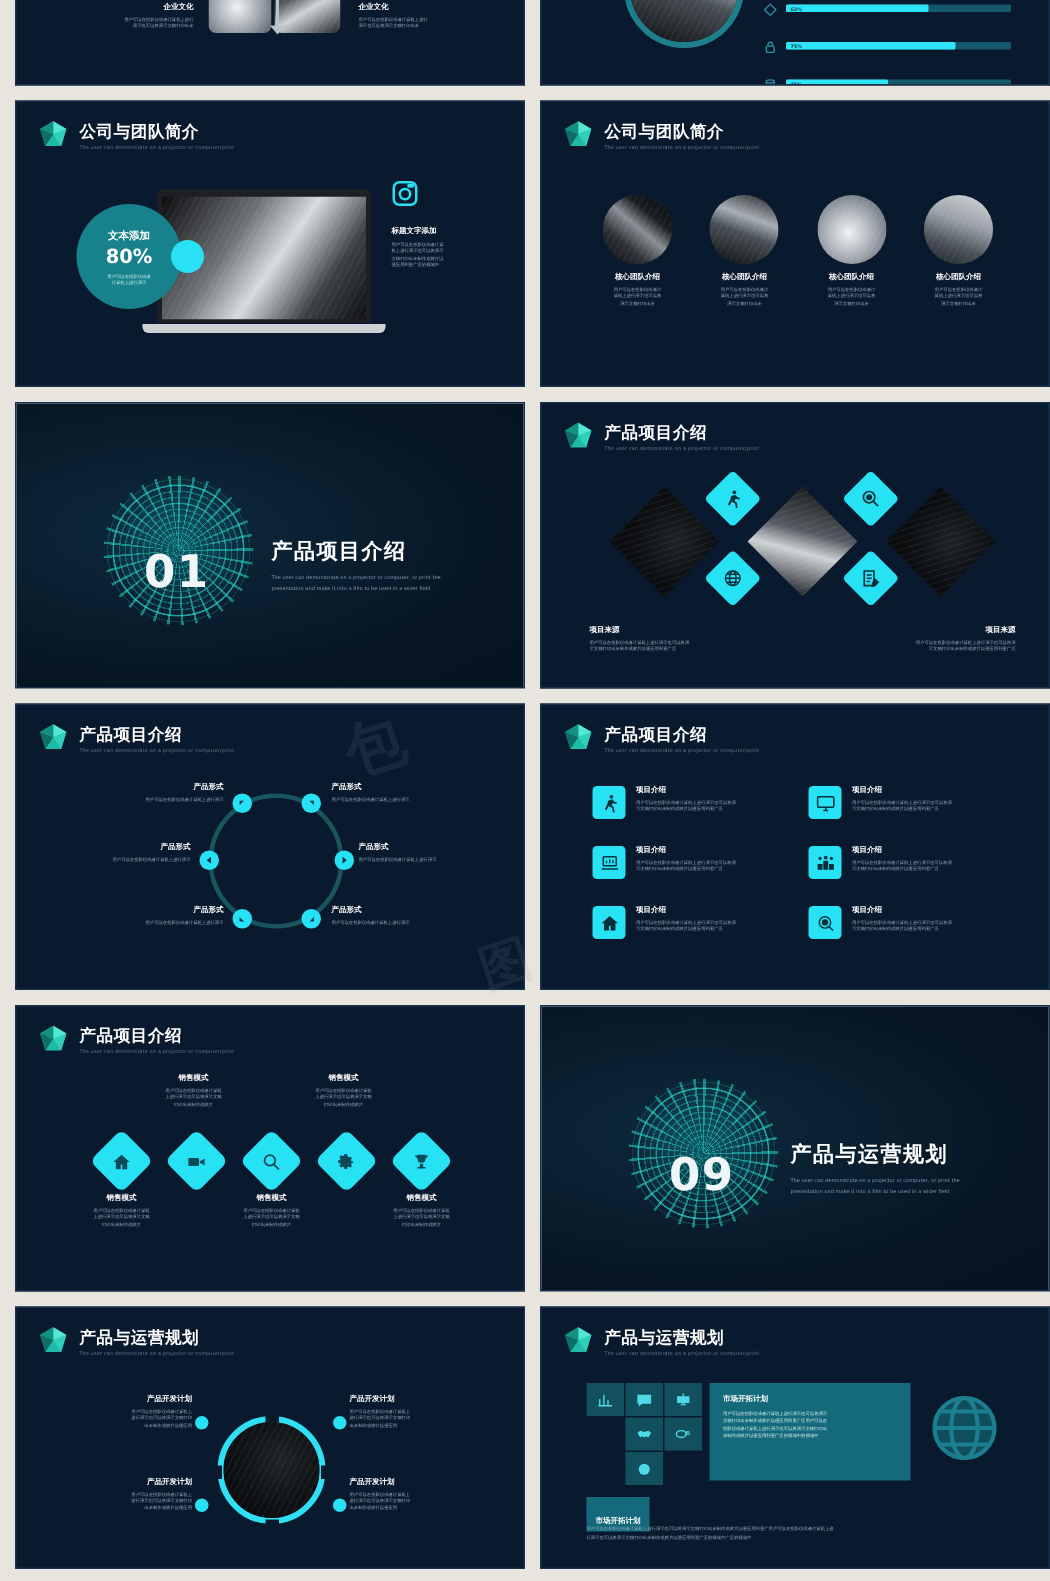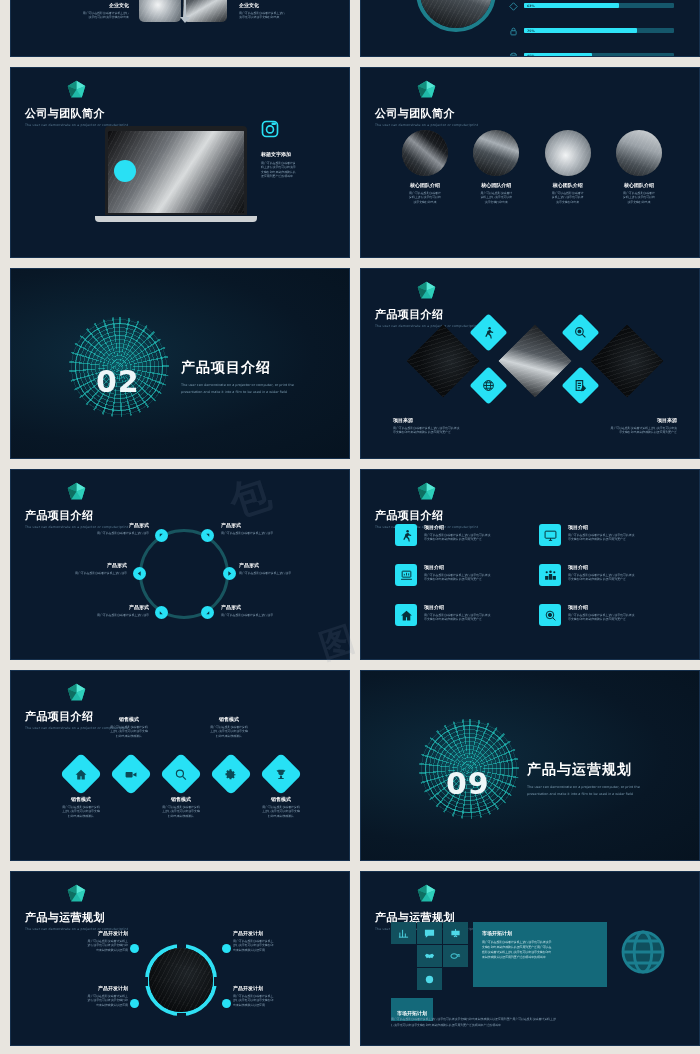--- a/index.html
+++ b/index.html
@@ -16,21 +16,21 @@
     border:1px solid #16304d;
     overflow:hidden;
     margin-bottom:10px;
   }
   .slide.sect{background:radial-gradient(ellipse at 30% 45%, #0d2a3c 0%, #081726 60%, #061320 100%);}
 
   
   .row-top .slide{height:57px;border-top:none;}
 
   
-  .shead{position:absolute;left:14px;top:11px;display:flex;align-items:center;gap:7px;flex-direction:column;}
+  .shead{position:absolute;left:14px;top:11px;display:flex;align-items:flex-end;gap:7px;}
   .gem{width:21px;height:21px;flex:0 0 21px;position:relative;}
   .gem svg{display:block;}
   .shead-txt{padding-top:1px;}
   .shead-title{
     font-size:11px;font-weight:bold;color:#ffffff;letter-spacing:.4px;
     line-height:12px;white-space:nowrap;
   }
   .shead-sub{
     font-size:3.2px;color:#5d7e96;letter-spacing:.15px;margin-top:2.5px;
     line-height:4px;white-space:nowrap;transform-origin:left top;
@@ -208,20 +208,26 @@
       <div style="position:absolute;left:94px;top:58px;width:142px;">
         <div class="lap-body">
           <div style="height:1.5px;"></div>
           <div style="height:82px;overflow:hidden;position:relative;">
             <div class="ph p1"></div>
           </div>
         </div>
       </div>
       <div class="lap-base" style="position:absolute;left:84px;top:148px;width:162px;"></div>
 
+      <div style="position:absolute;left:40px;top:68px;width:70px;height:70px;border-radius:50%;background:#17828c;display:flex;flex-direction:column;align-items:center;justify-content:center;">
+        <div style="font-size:7px;font-weight:bold;color:#fff;">文本添加</div>
+        <div style="font-size:13px;font-weight:bold;color:#fff;margin:2px 0 3px;">80%</div>
+        <div class="b-xs" style="color:#bfe6ea;text-align:center;white-space:pre-line;">用户可以在投影仪或者
+计算机上进行演示</div>
+      </div>
       <div style="position:absolute;left:103px;top:92px;width:22px;height:22px;border-radius:50%;background:#29e0f4;"></div>
 
       <div style="position:absolute;left:250px;top:52px;width:14px;height:14px;">
         <svg width="18" height="18" viewBox="0 0 24 24">
           <rect x="2" y="2" width="20" height="20" rx="5" fill="none" stroke="#29e0f4" stroke-width="2.2"></rect>
           <circle cx="12" cy="12.5" r="4.6" fill="none" stroke="#29e0f4" stroke-width="2.2"></circle>
           <rect x="14" y="3.4" width="6" height="3.4" rx="1.4" fill="#29e0f4"></rect>
         </svg>
       </div>
       <div style="position:absolute;left:250px;top:83px;width:80px;">
@@ -289,21 +295,21 @@
       </div>
     </div>
   </div>
 
   <div class="grid">
 
     <div class="slide sect">
       <div class="globe" style="left:58px;top:48px;width:100px;height:100px;">
         <div class="globe-rings"></div>
       </div>
-      <div class="sect-num" style="left:85px;top:95px;">02</div>
+      <div class="sect-num" style="left:85px;top:95px;">01</div>
       <div style="position:absolute;left:170px;top:90px;">
         <div class="sect-title">产品项目介绍</div>
         <div class="sect-sub">The user can demonstrate on a projector or computer, or print the</div>
         <div class="sect-sub" style="margin-top:1px;">presentation and make it into a film to be used in a wider field</div>
       </div>
     </div>
 
     <div class="slide">
       <div class="shead">
         <span class="gem">

